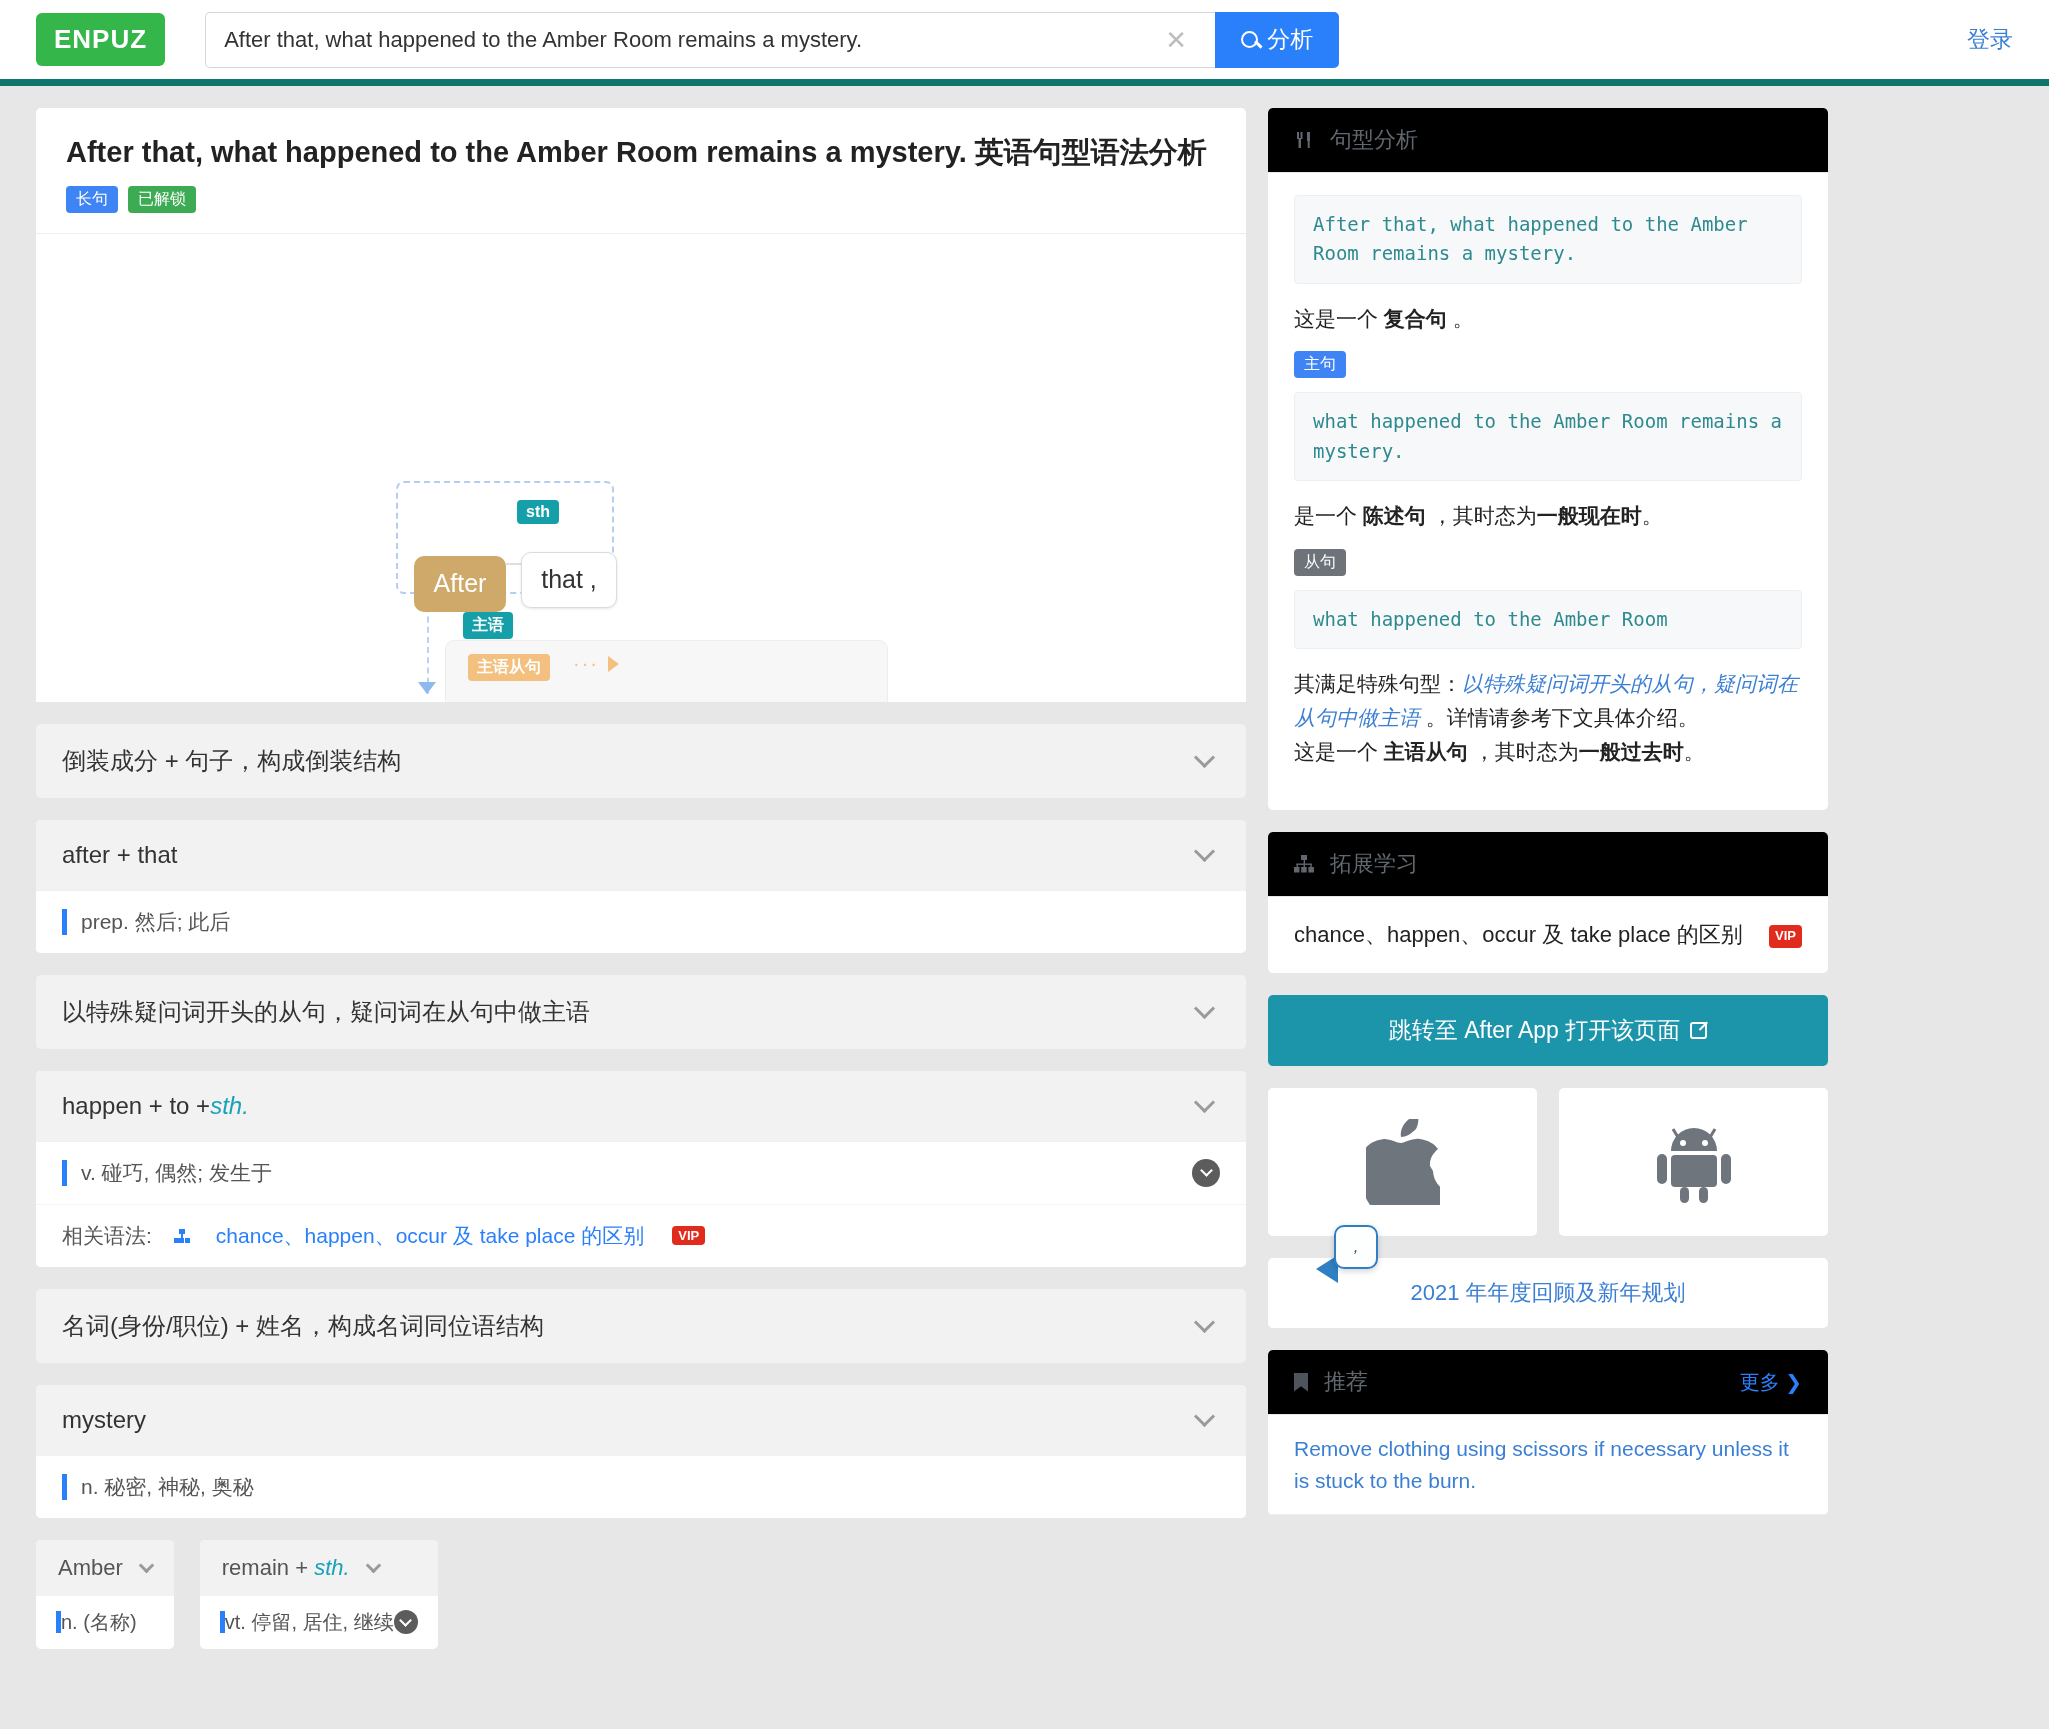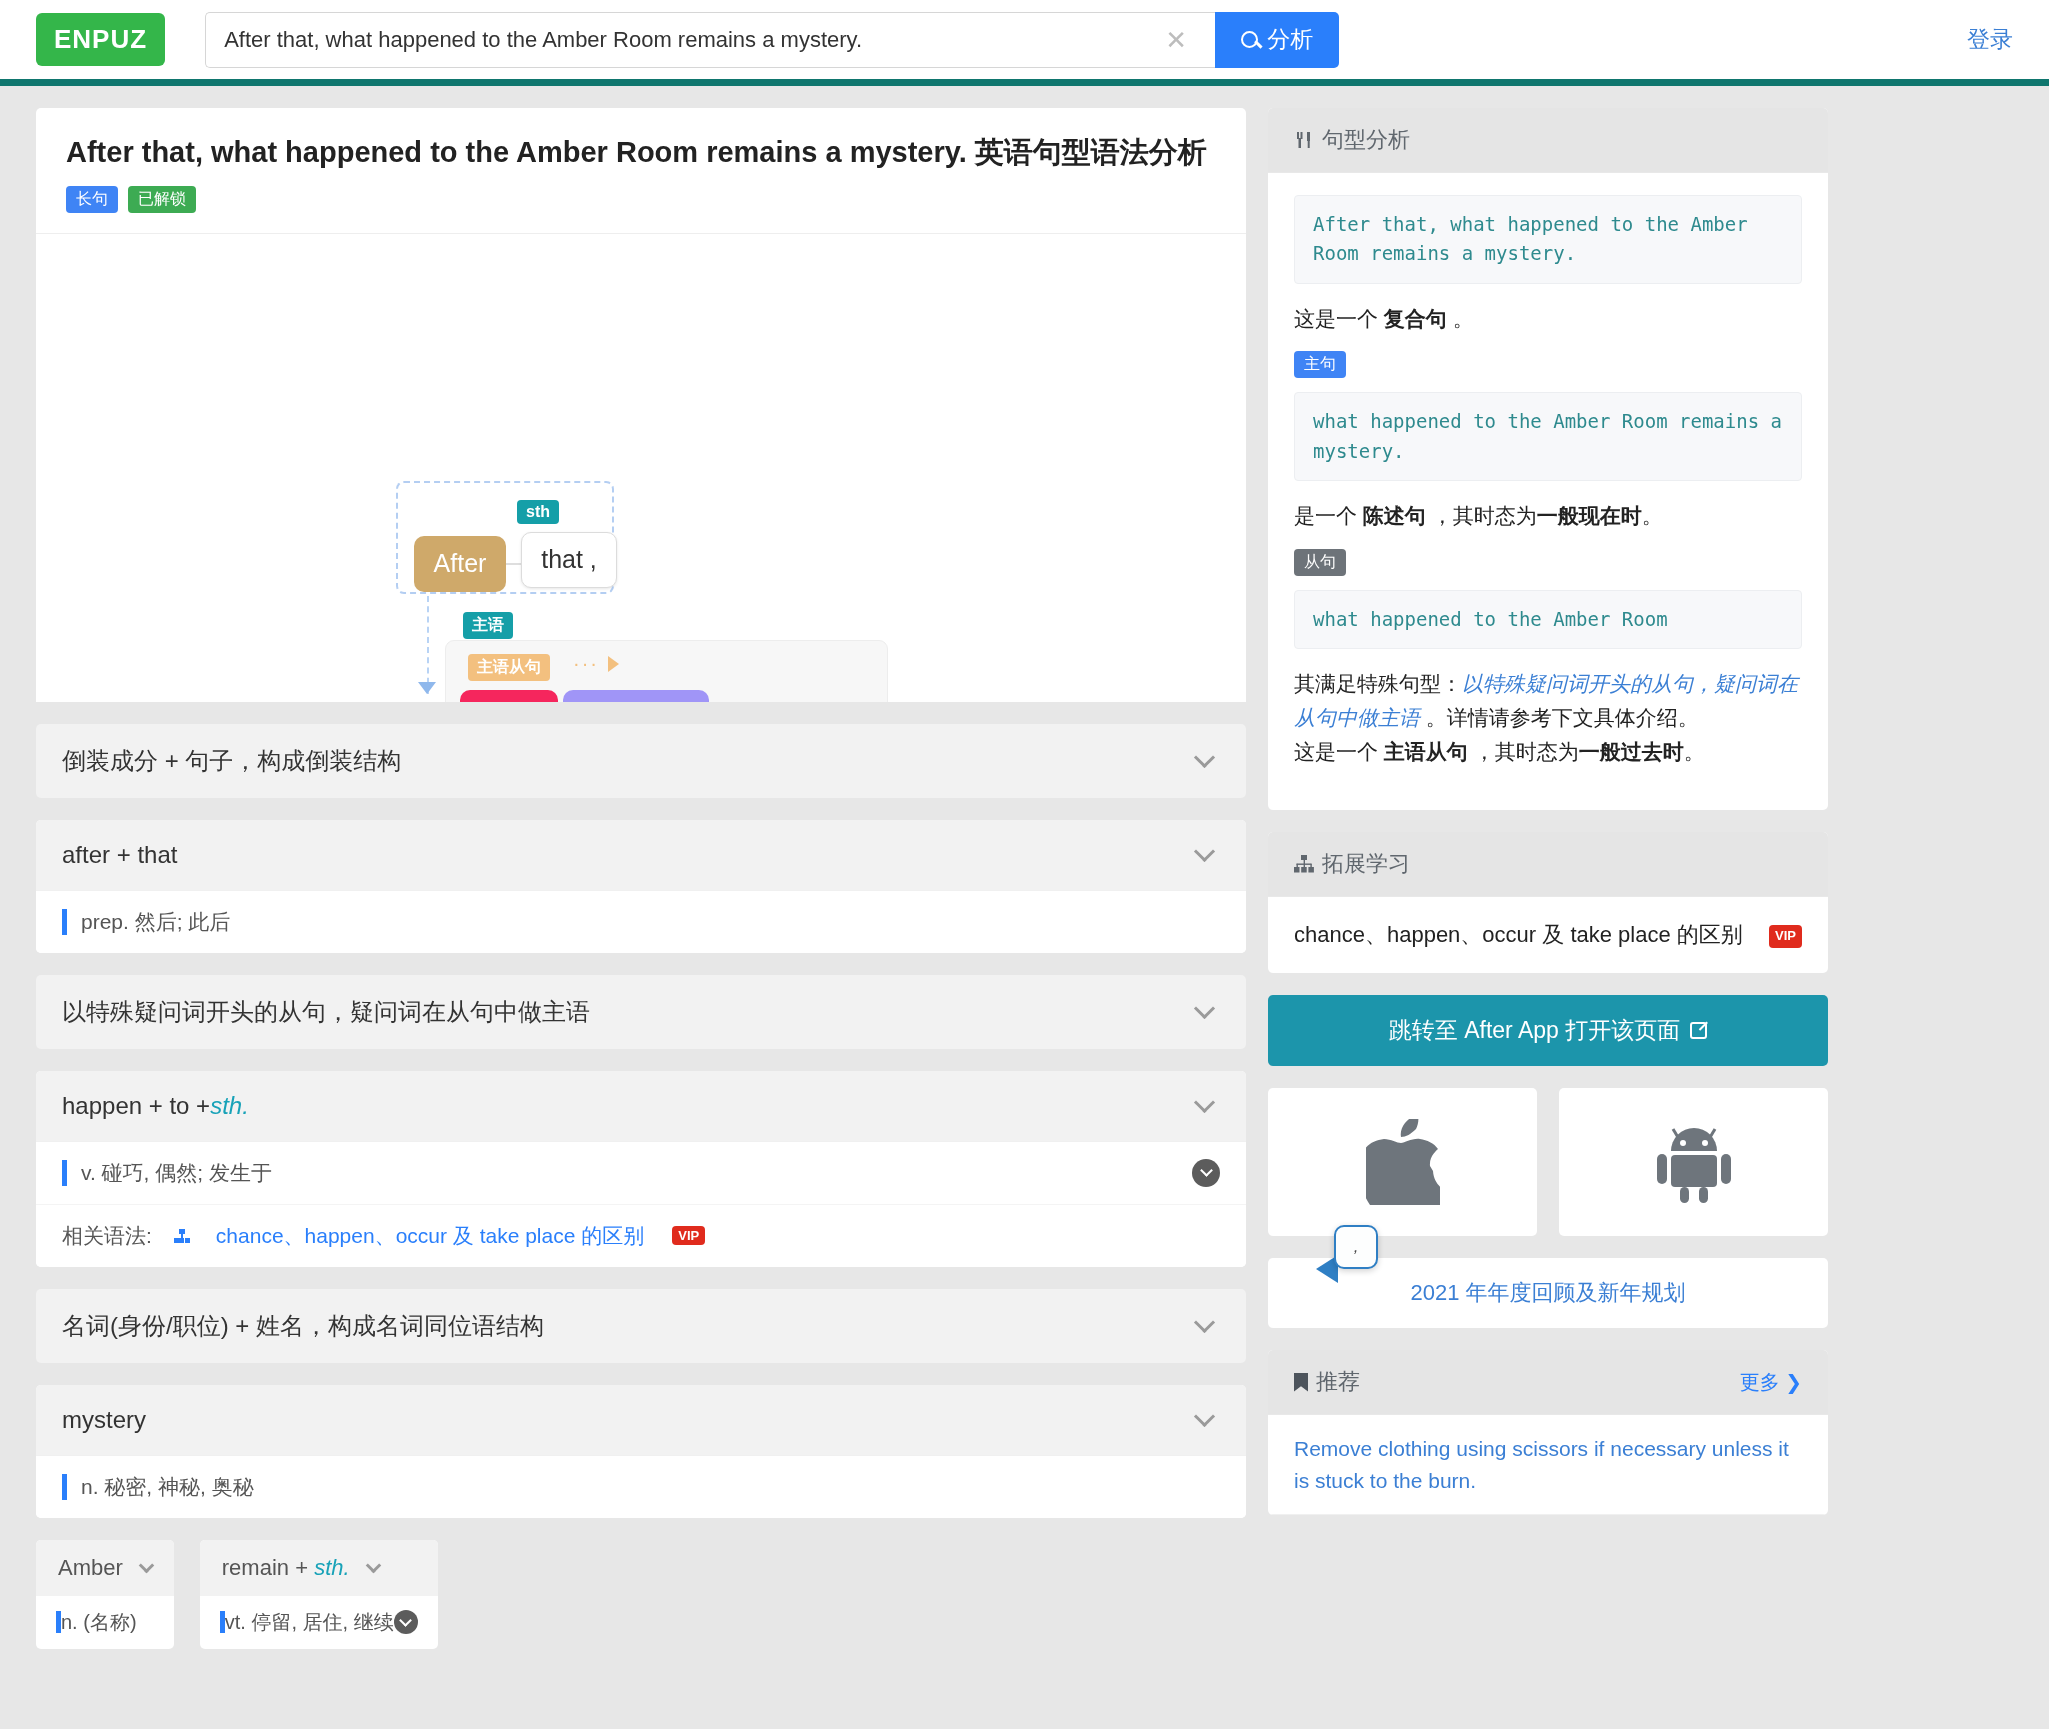--- a/index.html
+++ b/index.html
@@ -85,20 +85,21 @@
     position: relative; height: 468px; overflow: hidden; background: #fff;
   }
   .dash-group {
     position: absolute; left: 360px; top: 247px; width: 218px; height: 113px;
     border: 2px dashed #b4cef2; border-radius: 8px; background: #fff;
   }
   .node {
     position: absolute; display: flex; align-items: center; justify-content: center;
     border-radius: 10px; font-size: 25px; text-align: center;
     line-height: 1.18;
+    margin-top: 20px;
   }
   .n-after { left: 378px; top: 302px; width: 92px; height: 56px; background: #cfa96a; color: #fff; }
   .n-that  { left: 485px; top: 298px; width: 96px; height: 56px; background: #fff; color: #333;
              border: 1px solid #dcdcdc; box-shadow: 0 1px 3px rgba(0,0,0,.10); }
   .n-what  { left: 424px; top: 456px; width: 98px; height: 56px; background: #f5265d; color: #fff; }
   .n-happened { left: 527px; top: 456px; width: 146px; height: 56px; background: #a095f7; color: #fff; }
 
   .sub-box {
     position: absolute; left: 409px; top: 406px; width: 443px; height: 226px;
     background: #f7f7f7; border: 1px solid #ededed; border-radius: 9px;
@@ -192,22 +193,22 @@
   }
   .mini-body {
     padding: 13px 20px; font-size: 20px; color: #555;
     display:flex; align-items:center; gap: 0;
   }
   .mini-body .bluebar { height: 22px; }
 
   
   .panel { background:#fff; border-radius: 5px; margin-bottom: 22px; overflow:hidden; }
   .panel-head {
-    background: #e5e5e5; padding: 17px 26px; font-size: 22px; color: #60676e;
-    display:flex; align-items:center; gap: 8px;
+    background: #000000; padding: 17px 26px; font-size: 22px; color: #60676e;
+    display:flex; align-items:center; gap: 16px;
     border-bottom: 1px solid #e8e8e8;
   }
   .panel-head .more { margin-left:auto; color:#2a7ffb; font-size:20px; cursor:pointer; }
   .panel-body { padding: 22px 26px 26px 26px; }
   .codebox {
     background: #f7f8fa; border: 1px solid #eceef1; border-radius: 4px;
     padding: 14px 18px; font-family: "DejaVu Sans Mono", "Liberation Mono", monospace;
     font-size: 19px; color: #2e8a8e; line-height: 1.55; margin-bottom: 18px;
   }
   .p-text { font-size: 21px; color: #222; line-height: 1.6; margin-bottom: 16px; }

